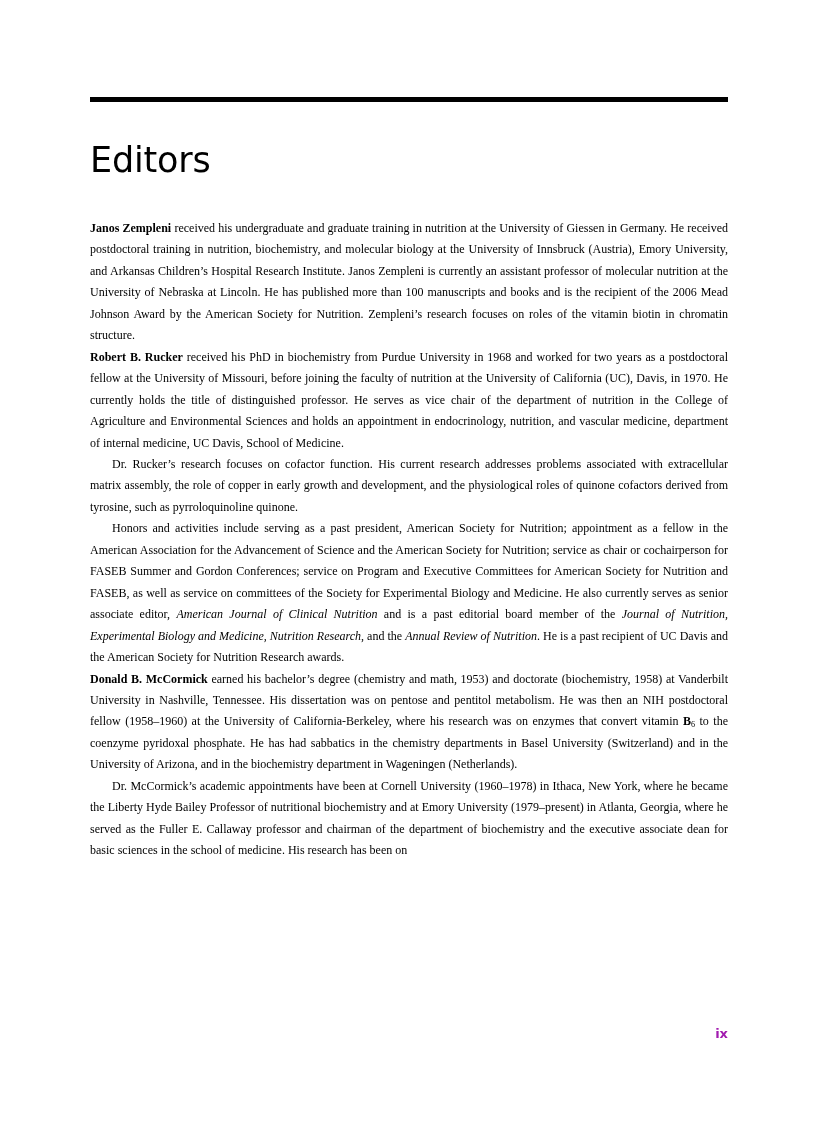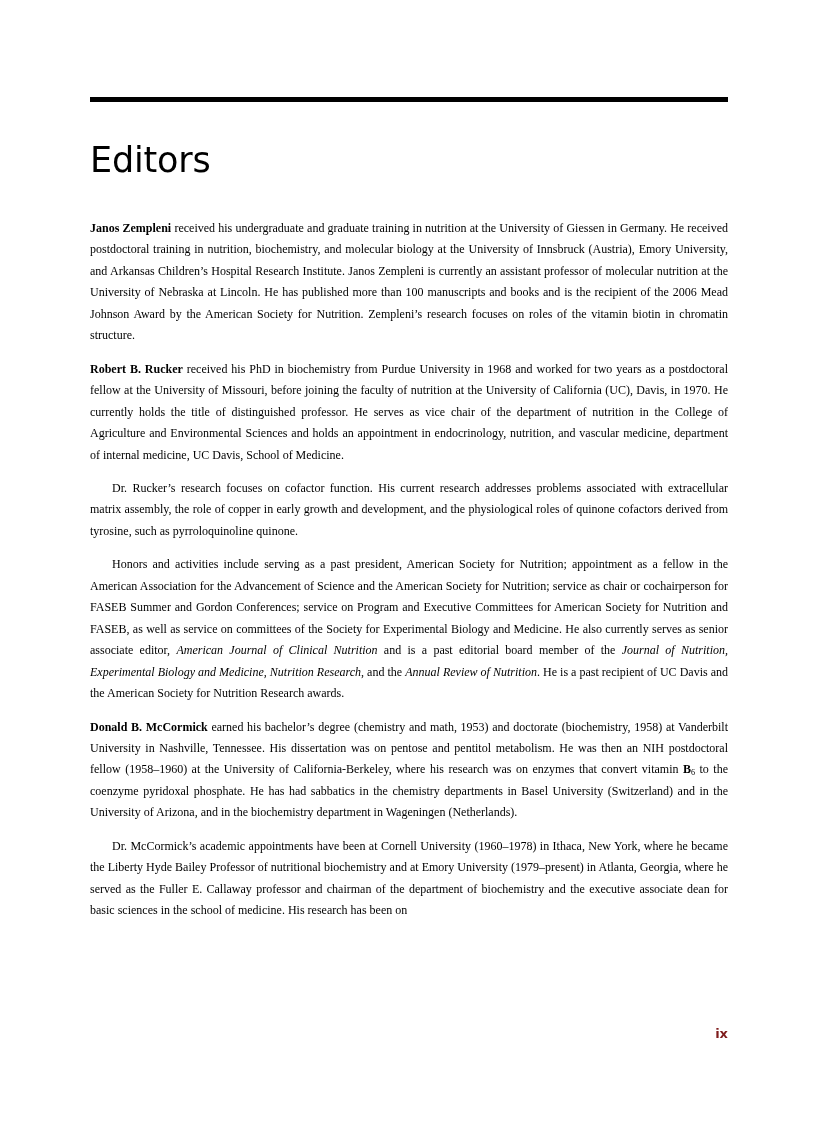--- a/index.html
+++ b/index.html
@@ -55,21 +55,21 @@
     line-height: 21.45px;
     text-align: justify;
     text-justify: inter-word;
     margin: 0;
     padding: 0;
     -webkit-hyphens: none;
     hyphens: none;
     word-spacing: 0px;
   }
   p.para + p.para {
-    margin-top: 12px;
+    margin-top: 0;
   }
   p.para.gap {
     margin-top: 21px;
   }
   p.para.indent {
     text-indent: 22px;
   }
   .bold { font-weight: bold; }
   .ital { }
   sub {
@@ -80,21 +80,21 @@
   .folio {
     position: absolute;
     left: 90px;
     top: 1026px;
     width: 638px;
     text-align: right;
     font-family: "DejaVu Sans", "Liberation Sans", sans-serif;
     font-weight: bold;
     font-size: 13px;
     line-height: 16px;
-    color: #7f1d1d;
+    color: #a21caf;
   }
 </style>
 </head>
 <body>
 
 <div class="page">
 
   <div class="content">
 
     <div class="rule"></div>

